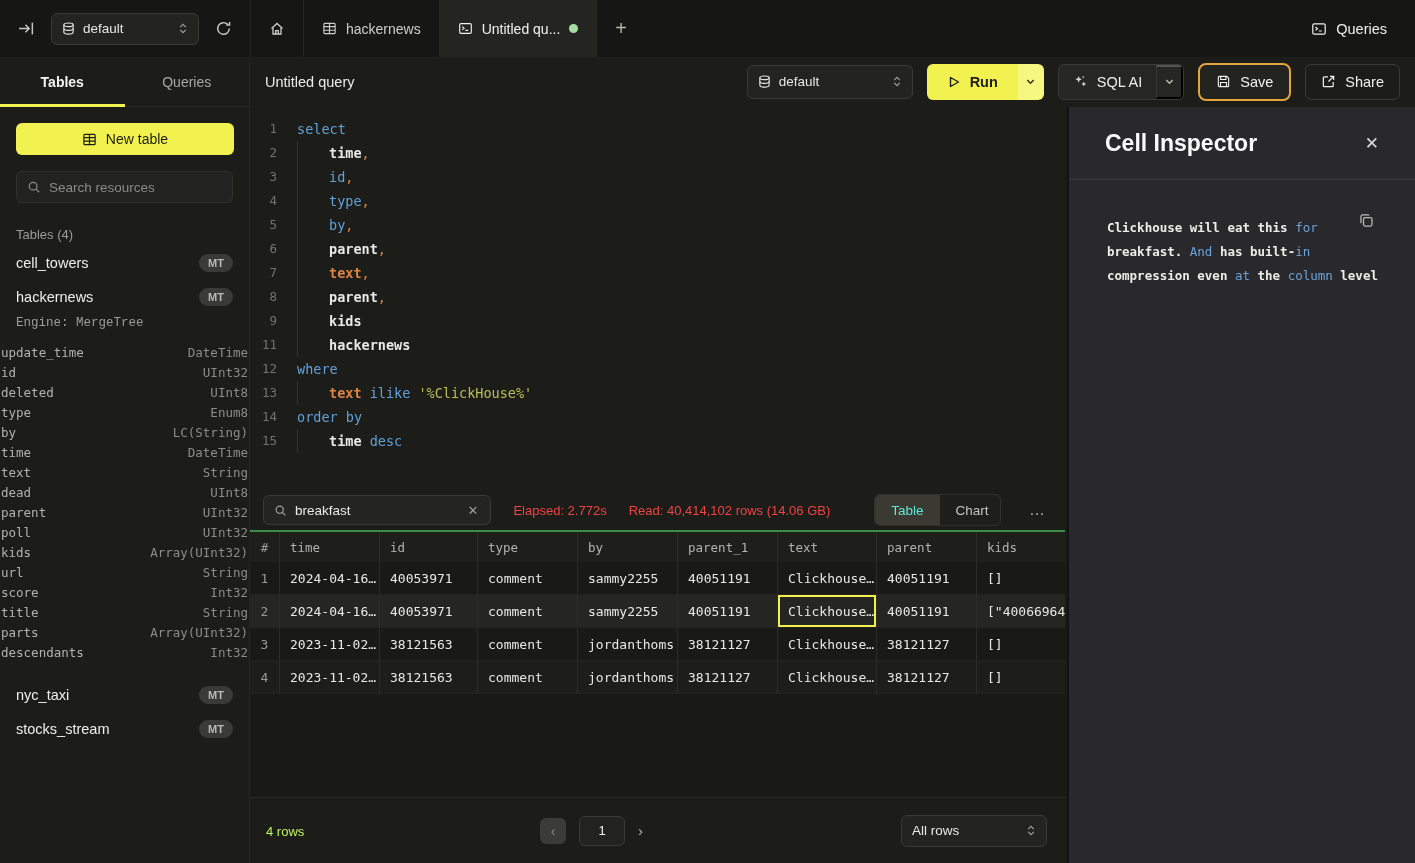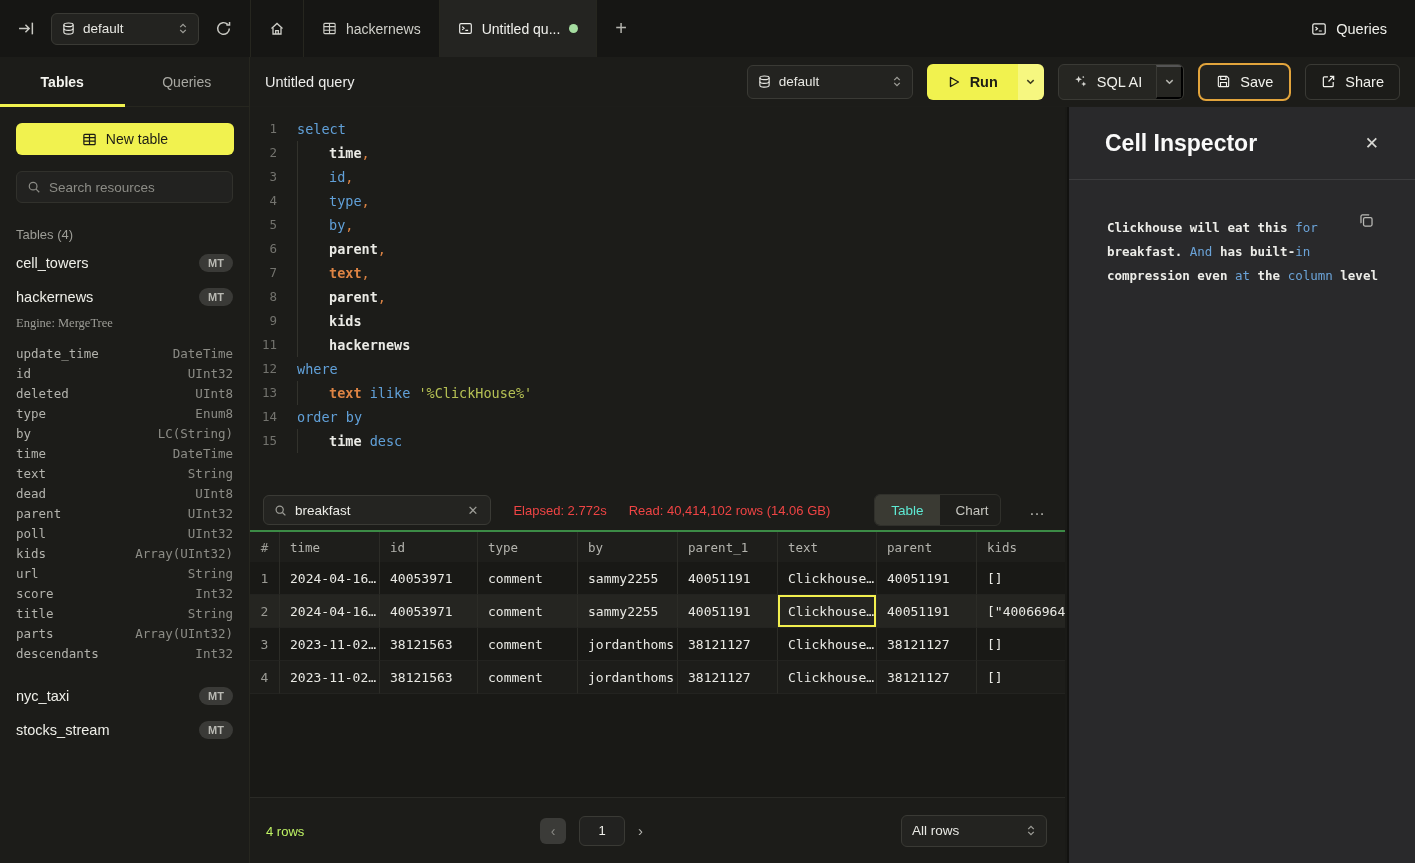--- a/index.html
+++ b/index.html
@@ -79,21 +79,21 @@
     display:flex; align-items:center; gap:8px; margin:16px 16px 8px; height:32px; padding:0 10px;
     background:#222220; border:1px solid #31312c; border-radius:6px; color:#8c8c86;
   }
   .search-box input { background:none; border:none; outline:none; color:#e8e8e3; font-size:13.5px; width:100%; font-family:inherit; }
   .search-box input::placeholder { color:#8c8c86; }
   .side-section-label { margin:24px 16px 4px; font-size:13px; color:#9d9d97; }
   .table-item { display:flex; align-items:center; height:34px; padding:0 16px; cursor:pointer; }
   .table-item .name { font-size:14.5px; color:#efefe9; flex:1; }
   .mt-badge { background:#3a3a37; color:#b9b9b3; font-size:11px; font-weight:600; border-radius:10px; padding:3px 9px; }
   .engine-line { padding:2px 16px 8px; font-size:12.5px; color:#9d9d97; }
-  .schema-row { display:flex; height:20px; align-items:center; padding:0 16px; font-size:12.5px; }
+  .schema-row { display:flex; height:20px; align-items:center; padding:0 1px; font-size:12.5px; }
   .schema-row .cname { color:#b3b3ad; flex:1; }
   .schema-row .ctype { color:#8c8c86; }
   .schema-gap { height:14px; }
 
   
   .main { position:absolute; top:107px; left:250px; width:815px; bottom:0; display:flex; flex-direction:column; background:#1b1b18; }
 
   
   .editor { height:383px; padding-top:10px; overflow:hidden; background:#1c1c19; cursor:text; }
   .ed-line { display:flex; height:24px; line-height:24px; font-family:"DejaVu Sans Mono", monospace; font-size:13.5px; }
@@ -256,21 +256,21 @@
     <div class="side-section-label">Tables (4)</div>
 
     <div class="table-item" style="margin-top:4px;">
       <span class="name">cell_towers</span>
       <span class="mt-badge">MT</span>
     </div>
     <div class="table-item">
       <span class="name">hackernews</span>
       <span class="mt-badge">MT</span>
     </div>
-    <div class="engine-line mono" style="font-family:Liberation Serif, serif;">Engine: MergeTree</div>
+    <div class="engine-line mono" style="font-family:Liberation Mono, monospace;">Engine: MergeTree</div>
     <div class="mono" style="padding:4px 0 2px;">
         <div class="schema-row mono">
           <span class="cname">update_time</span>
           <span class="ctype">DateTime</span>
         </div>
         <div class="schema-row mono">
           <span class="cname">id</span>
           <span class="ctype">UInt32</span>
         </div>
         <div class="schema-row mono">

